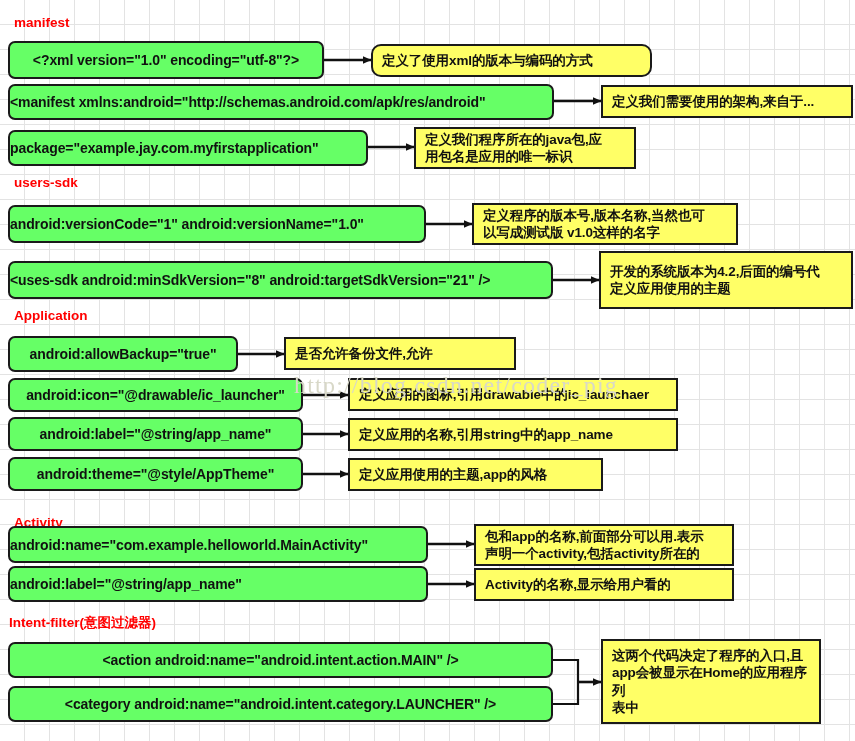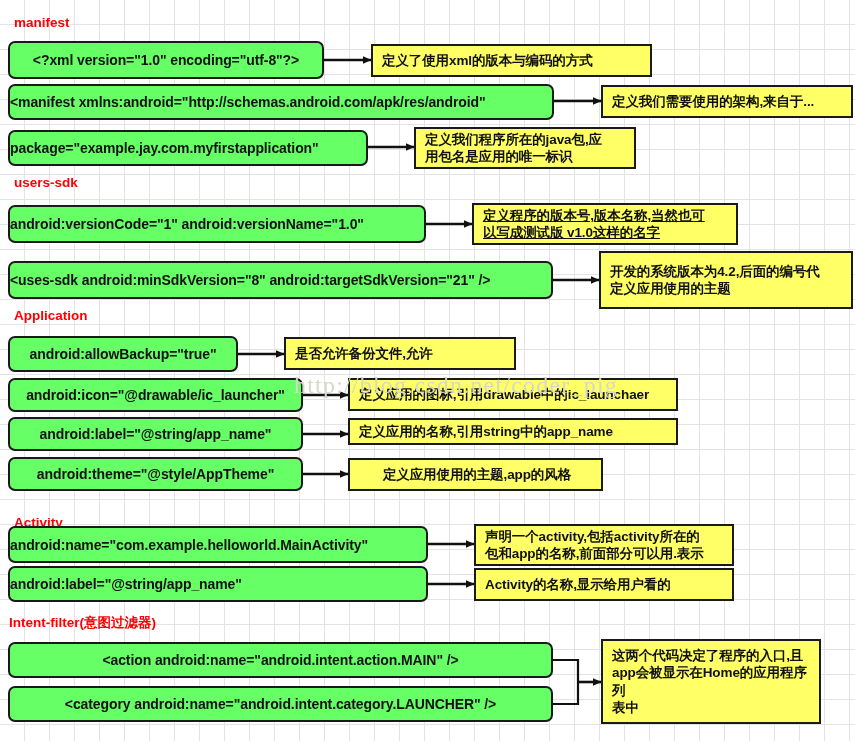--- a/index.html
+++ b/index.html
@@ -106,21 +106,21 @@
     <path d="M553,660 L578,660 L578,704 L553,704" fill="none" stroke="#111111" stroke-width="2.2"></path>
     <line x1="578" y1="682" x2="601" y2="682" stroke="#111111" stroke-width="2.6" marker-end="url(#ah)"></line>
   </svg>
 
   <div class="sect" style="left:14px;top:16px;">manifest</div>
 
   <div class="gbox ctr" style="left:8px;top:41px;width:316px;height:38px;">
     <span>&lt;?xml version="1.0" encoding="utf-8"?&gt;</span>
   </div>
 
-  <div class="ybox" style="left:371px;top:44px;width:281px;height:33px;">
+  <div class="ybox" style="left:371px;top:44px;width:281px;height:33px;border-radius:10px;">
     <div>
       <span class="t">定义了使用xml的版本与编码的方式</span>
     </div>
   </div>
 
   <div class="gbox" style="left:8px;top:84px;width:546px;height:36px;">
     <span>&lt;manifest xmlns:android="http://schemas.android.com/apk/res/android"</span>
   </div>
 
   <div class="ybox" style="left:601px;top:85px;width:252px;height:33px;">
@@ -139,21 +139,21 @@
       <span class="t">用包名是应用的唯一标识</span>
     </div>
   </div>
 
   <div class="sect" style="left:14px;top:176px;">users-sdk</div>
 
   <div class="gbox" style="left:8px;top:205px;width:418px;height:38px;">
     <span>android:versionCode="1"     android:versionName="1.0"</span>
   </div>
 
-  <div class="ybox" style="left:472px;top:203px;width:266px;height:42px;text-decoration:underline;">
+  <div class="ybox" style="left:472px;top:203px;width:266px;height:42px;">
     <div>
       <span class="t">定义程序的版本号,版本名称,当然也可</span>
       <span class="t">以写成测试版 v1.0这样的名字</span>
     </div>
   </div>
 
   <div class="gbox" style="left:8px;top:261px;width:545px;height:38px;">
     <span>&lt;uses-sdk  android:minSdkVersion="8"  android:targetSdkVersion="21" /&gt;</span>
   </div>
 
@@ -183,46 +183,46 @@
   <div class="ybox" style="left:348px;top:378px;width:330px;height:33px;">
     <div>
       <span class="t">定义应用的图标,引用drawable中的ic_launchaer</span>
     </div>
   </div>
 
   <div class="gbox ctr" style="left:8px;top:417px;width:295px;height:34px;">
     <span>android:label="@string/app_name"</span>
   </div>
 
-  <div class="ybox" style="left:348px;top:418px;width:330px;height:27px;">
+  <div class="ybox" style="left:348px;top:418px;width:330px;height:33px;">
     <div>
       <span class="t">定义应用的名称,引用string中的app_name</span>
     </div>
   </div>
 
   <div class="gbox ctr" style="left:8px;top:457px;width:295px;height:34px;">
     <span>android:theme="@style/AppTheme"</span>
   </div>
 
-  <div class="ybox" style="left:348px;top:458px;width:255px;height:33px;justify-content:center;">
+  <div class="ybox" style="left:348px;top:458px;width:255px;height:33px;">
     <div>
       <span class="t">定义应用使用的主题,app的风格</span>
     </div>
   </div>
 
   <div class="sect" style="left:14px;top:500px;margin-top:16px;">Activity</div>
 
   <div class="gbox" style="left:8px;top:526px;width:420px;height:37px;">
     <span>android:name="com.example.helloworld.MainActivity"</span>
   </div>
 
   <div class="ybox" style="left:474px;top:524px;width:260px;height:42px;">
     <div>
+      <span class="t">包和app的名称,前面部分可以用.表示</span>
       <span class="t">声明一个activity,包括activity所在的</span>
-      <span class="t">包和app的名称,前面部分可以用.表示</span>
     </div>
   </div>
 
   <div class="gbox" style="left:8px;top:566px;width:420px;height:36px;">
     <span>android:label="@string/app_name"</span>
   </div>
 
   <div class="ybox" style="left:474px;top:568px;width:260px;height:33px;">
     <div>
       <span class="t">Activity的名称,显示给用户看的</span>

